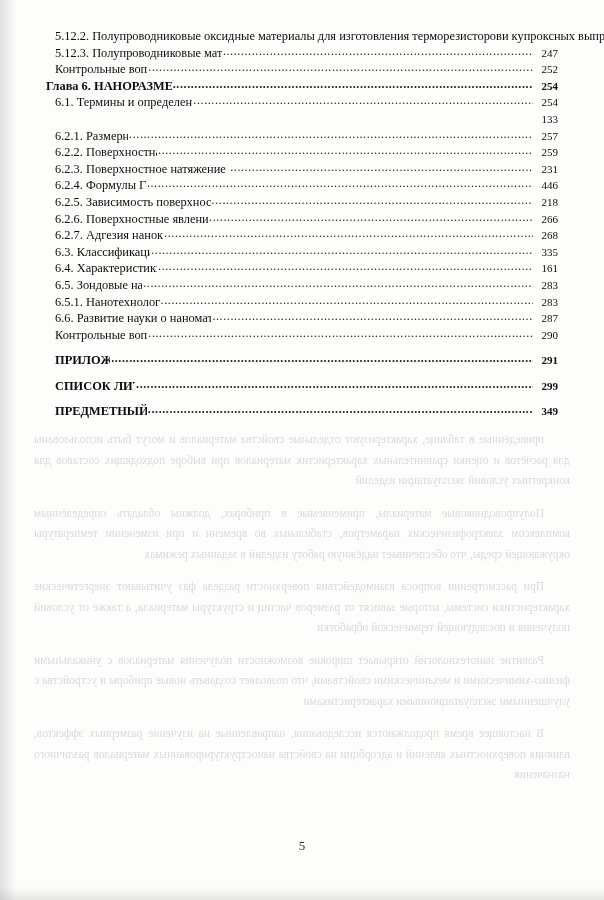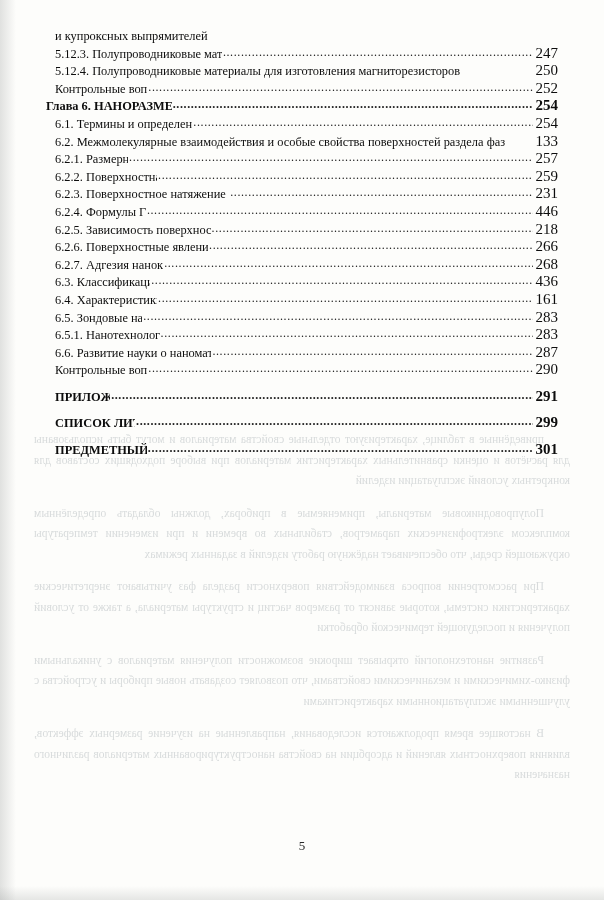--- a/index.html
+++ b/index.html
@@ -47,21 +47,21 @@
     position: relative;
     top: -2px;
     letter-spacing: 0.6px;
     font-size: 12px;
     color: #222;
   }
   .toc-entry .page-num {
     flex: 0 0 auto;
     text-align: right;
     min-width: 24px;
-    font-size: 15px;
+    font-size: 11px;
   }
   .indent-0 { padding-left: 0px; }
   .indent-1 { padding-left: 9px; }
   .indent-2 { padding-left: 9px; }
   .bold {
     font-weight: bold;
   }
   .cont-line {
     display: flex;
     align-items: baseline;
@@ -122,50 +122,47 @@
 <body>
 
 <div class="page">
 
   <div class="edge-shadow-left"></div>
   <div class="edge-shadow-bottom"></div>
 
   <div class="toc" id="toc-root">
       <div class="toc-entry indent-1">
         <div class="cont-line">
+          <span>5.12.2. Полупроводниковые оксидные материалы для изготовления терморезисторов</span>
+        </div>
+        <div class="cont-line">
           <span class="label">и купроксных выпрямителей</span>
         </div>
       </div>
       <div class="toc-entry indent-1">
         <span class="label">5.12.3. Полупроводниковые материалы для изготовления фоторезисторов</span>
         <span class="dots">........................................................................................................................................................................................................</span>
         <span class="page-num">247</span>
       </div>
       <div class="toc-entry indent-1">
-        <span class="label">5.12.4. Полупроводниковые материалы для изготовления магниторезисторов</span>
-        <span class="dots"></span>
-        <span class="page-num">250</span>
-      </div>
-      <div class="toc-entry indent-1">
         <span class="label">Контрольные вопросы и задания</span>
         <span class="dots">........................................................................................................................................................................................................</span>
         <span class="page-num">252</span>
       </div>
       <div class="toc-entry indent-0 bold">
         <span class="label">Глава 6. НАНОРАЗМЕРНЫЕ МАТЕРИАЛЫ</span>
         <span class="dots">........................................................................................................................................................................................................</span>
         <span class="page-num">254</span>
       </div>
       <div class="toc-entry indent-1">
         <span class="label">6.1. Термины и определения в области наноматериалов</span>
         <span class="dots">........................................................................................................................................................................................................</span>
         <span class="page-num">254</span>
       </div>
       <div class="toc-entry indent-1">
-        <span class="label">6.2. Межмолекулярные взаимодействия и особые свойства поверхностей раздела фаз</span>
         <span class="dots"></span>
         <span class="page-num">133</span>
       </div>
       <div class="toc-entry indent-2">
         <span class="label">6.2.1. Размерный эффект</span>
         <span class="dots">........................................................................................................................................................................................................</span>
         <span class="page-num">257</span>
       </div>
       <div class="toc-entry indent-2">
         <span class="label">6.2.2. Поверхностная энергия Гиббса</span>
@@ -193,21 +190,21 @@
         <span class="page-num">266</span>
       </div>
       <div class="toc-entry indent-2">
         <span class="label">6.2.7. Адгезия нанокапель и смачивание</span>
         <span class="dots">........................................................................................................................................................................................................</span>
         <span class="page-num">268</span>
       </div>
       <div class="toc-entry indent-1">
         <span class="label">6.3. Классификация нанообъектов</span>
         <span class="dots">........................................................................................................................................................................................................</span>
-        <span class="page-num">436</span>
+        <span class="page-num">335</span>
       </div>
       <div class="toc-entry indent-1">
         <span class="label">6.4. Характеристики наноматериалов</span>
         <span class="dots">........................................................................................................................................................................................................</span>
         <span class="page-num">161</span>
       </div>
       <div class="toc-entry indent-1">
         <span class="label">6.5. Зондовые нанотехнологии</span>
         <span class="dots">........................................................................................................................................................................................................</span>
         <span class="page-num">283</span>
@@ -236,21 +233,21 @@
       <div class="spacer-md"></div>
       <div class="toc-entry indent-1 bold">
         <span class="label">СПИСОК ЛИТЕРАТУРЫ</span>
         <span class="dots">........................................................................................................................................................................................................</span>
         <span class="page-num">299</span>
       </div>
       <div class="spacer-md"></div>
       <div class="toc-entry indent-1 bold">
         <span class="label">ПРЕДМЕТНЫЙ УКАЗАТЕЛЬ</span>
         <span class="dots">........................................................................................................................................................................................................</span>
-        <span class="page-num">301</span>
+        <span class="page-num">349</span>
       </div>
     </div>
 
   <div class="bleed" id="bleed-root">
       <p>приведённые в таблице, характеризуют отдельные свойства материалов и могут быть использованы для расчётов и оценки сравнительных характеристик материалов при выборе подходящих составов для конкретных условий эксплуатации изделий</p>
       <p>Полупроводниковые материалы, применяемые в приборах, должны обладать определённым комплексом электрофизических параметров, стабильных во времени и при изменении температуры окружающей среды, что обеспечивает надёжную работу изделий в заданных режимах</p>
       <p>При рассмотрении вопроса взаимодействия поверхности раздела фаз учитывают энергетические характеристики системы, которые зависят от размеров частиц и структуры материала, а также от условий получения и последующей термической обработки</p>
       <p>Развитие нанотехнологий открывает широкие возможности получения материалов с уникальными физико-химическими и механическими свойствами, что позволяет создавать новые приборы и устройства с улучшенными эксплуатационными характеристиками</p>
       <p>В настоящее время продолжаются исследования, направленные на изучение размерных эффектов, влияния поверхностных явлений и адсорбции на свойства наноструктурированных материалов различного назначения</p>
     </div>

